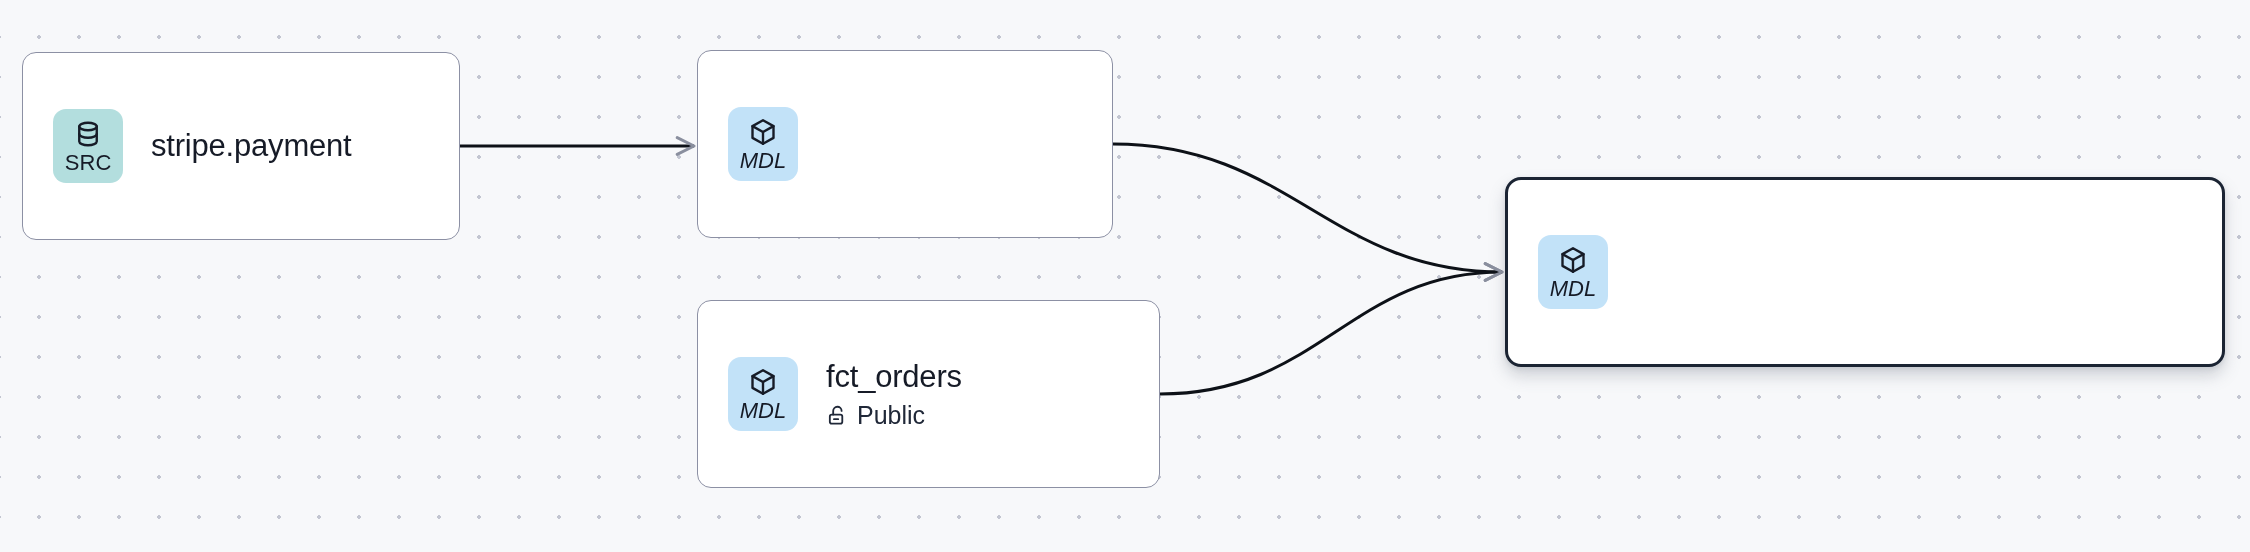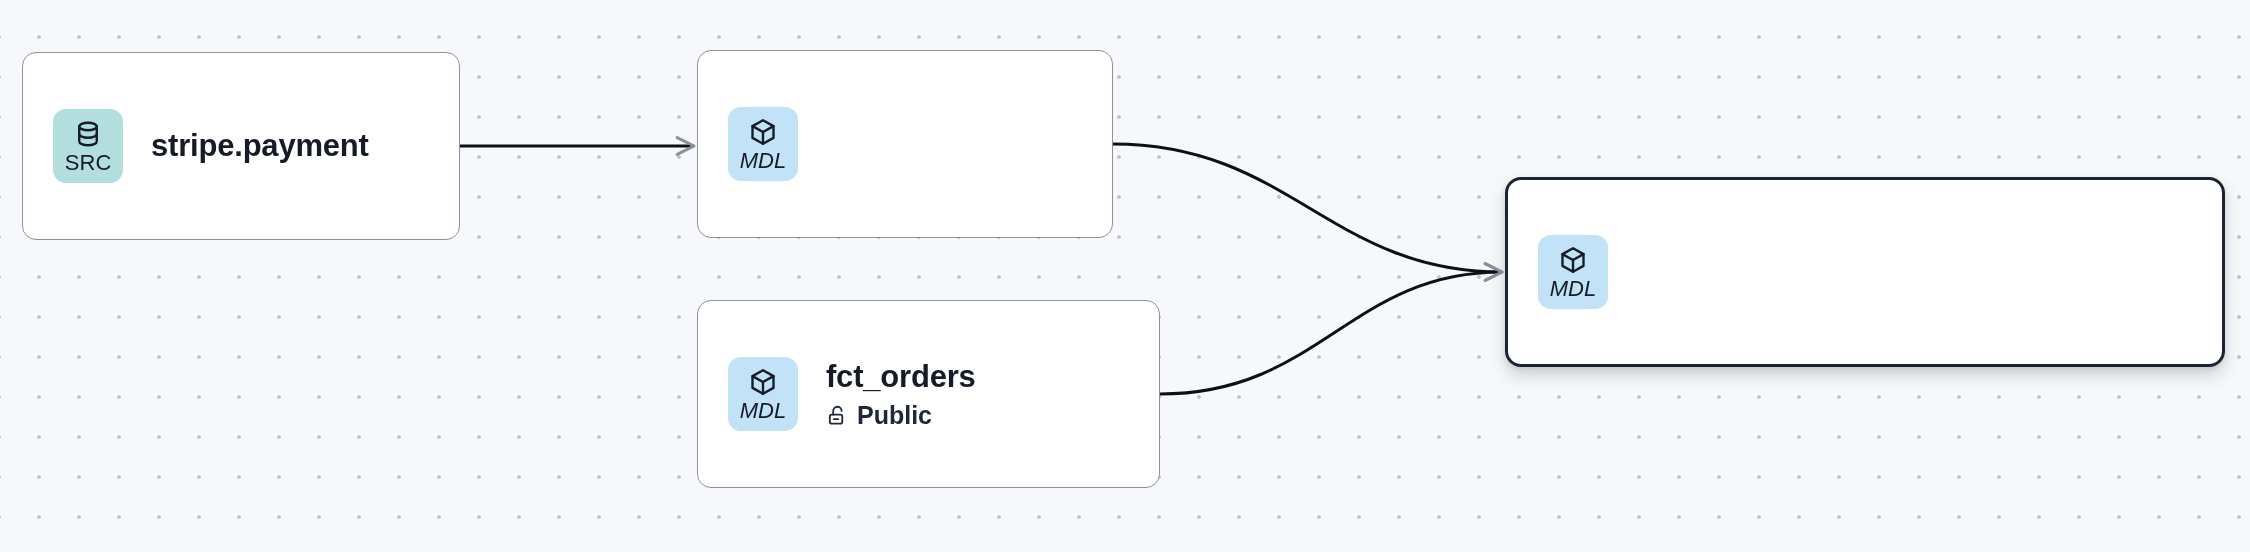--- a/index.html
+++ b/index.html
@@ -84,35 +84,34 @@
     display: flex;
     flex-direction: column;
     justify-content: center;
     margin-left: 28px;
   }
 
   .node-title {
     font-size: 31px;
     line-height: 36px;
     color: #161b27;
-    font-weight: 700;
+    font-weight: 400;
     white-space: nowrap;
     letter-spacing: -0.2px;
   }
 
   .node-sub {
     display: flex;
     align-items: center;
     gap: 8px;
     margin-top: 6px;
     font-size: 25px;
     line-height: 28px;
     color: #202838;
     white-space: nowrap;
-    font-weight: bold;
   }
   .node-sub .lock-glyph { line-height: 0; display: block; }
 
   
   #node-stripe-payment       { left: 22px;   top: 52px;  width: 438px; height: 188px; }
   #node-stg-payments         { left: 697px;  top: 50px;  width: 416px; height: 188px; }
   #node-fct-orders           { left: 697px;  top: 300px; width: 463px; height: 188px; }
   #node-agg-customer-journey { left: 1505px; top: 177px; width: 720px; height: 190px; }
 </style>
 </head>

